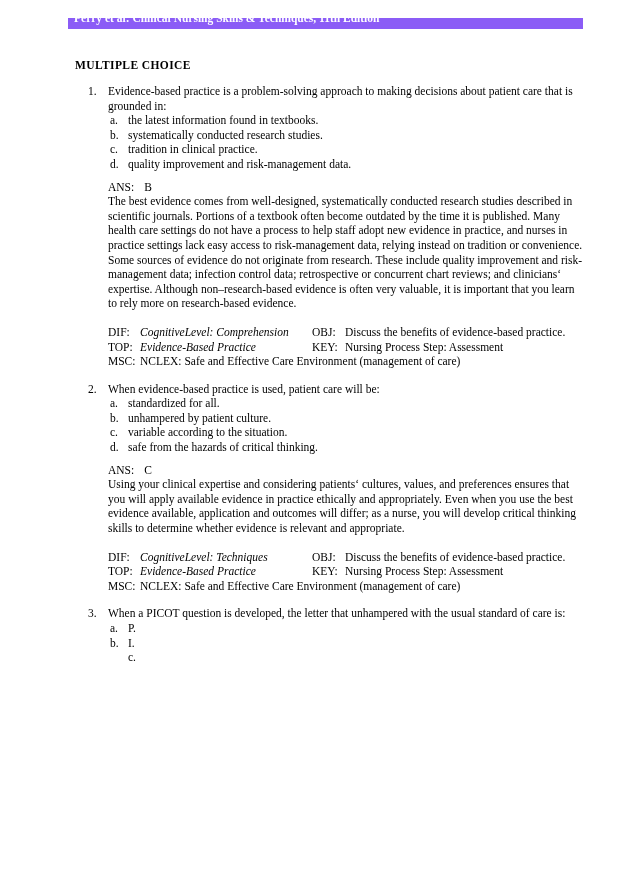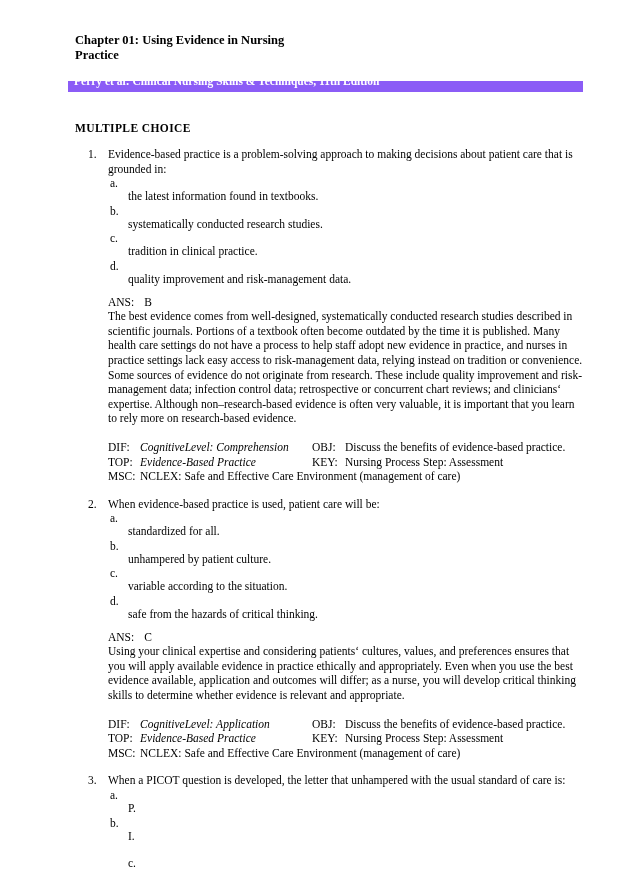--- a/index.html
+++ b/index.html
@@ -47,39 +47,38 @@
     font-size:11.5px;
     line-height:14.6px;
   }
 
   .question { margin-top:13px; }
   .q-body { position:relative; padding-left:40px; }
   .q-num { position:absolute; left:20px; top:0; }
   .options { padding-left:40px; }
   .opt-row { display:flex; }
   .opt-letter { flex:none; width:18px; margin-left:2px; }
-  .opt-text { flex:1;margin-top:13px; }
+  .opt-text { flex:1; }
 
   .answer-line { margin-top:8px; padding-left:40px; }
   .ans-val { margin-left:10px; }
   .rationale { padding-left:40px; }
 
   .meta { margin-top:14px; padding-left:40px; }
   .meta-row { display:flex; }
   .m-label { flex:none; width:32px; }
   .m-val-left { flex:none; width:172px;font-style:italic; }
   .m-label2 { flex:none; width:33px; }
   .m-val-right { flex:1; }
 </style>
 </head>
 <body>
 
 <div class="page">
 
-  <div class="chapter-title">Chapter 01: Using Evidence in Nursing Practice</div>
 
   <div class="banner">
     <span class="banner-text">Perry et al: Clinical Nursing Skills &amp; Techniques, 11th Edition</span>
   </div>
 
   <div class="mc-heading">MULTIPLE CHOICE</div>
 
   <div class="content">
 
     <div class="question">
@@ -152,21 +151,21 @@
           <span class="opt-text">safe from the hazards of critical thinking.</span>
         </div>
       </div>
       <div class="answer-line">
         <span>ANS:</span><span class="ans-val">C</span>
       </div>
       <div class="rationale">Using your clinical expertise and considering patients‘ cultures, values, and preferences ensures that you will apply available evidence in practice ethically and appropriately. Even when you use the best evidence available, application and outcomes will differ; as a nurse, you will develop critical thinking skills to determine whether evidence is relevant and appropriate.</div>
       <div class="meta">
         <div class="meta-row">
           <span class="m-label">DIF:</span>
-          <span class="m-val-left">CognitiveLevel: Application</span>
+          <span class="m-val-left">CognitiveLevel: Techniques</span>
           <span class="m-label2">OBJ:</span>
           <span class="m-val-right">Discuss the benefits of evidence-based practice.</span>
         </div>
         <div class="meta-row">
           <span class="m-label">TOP:</span>
           <span class="m-val-left">Evidence-Based Practice</span>
           <span class="m-label2">KEY:</span>
           <span class="m-val-right">Nursing Process Step: Assessment</span>
         </div>
         <div class="meta-row">

